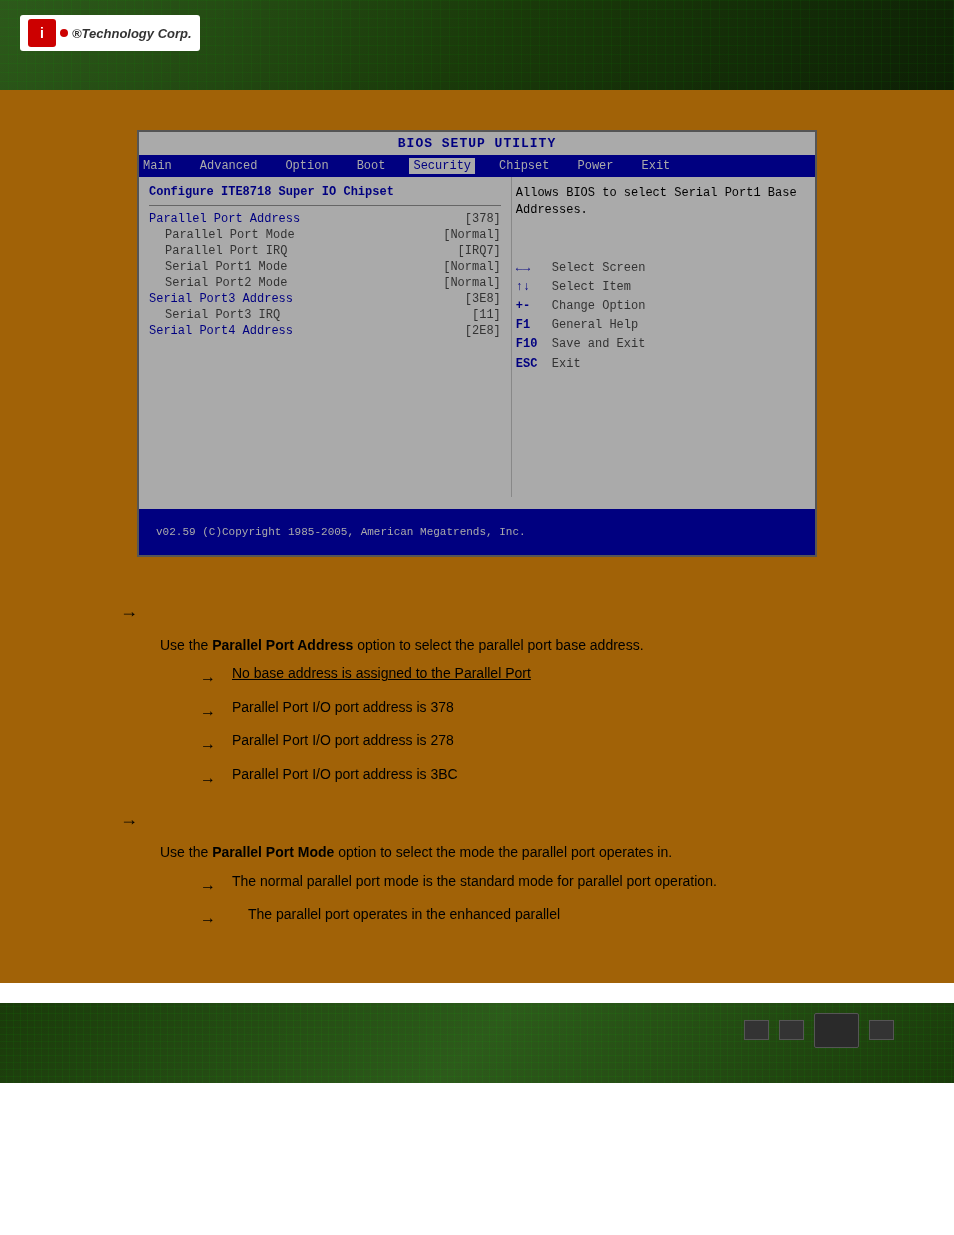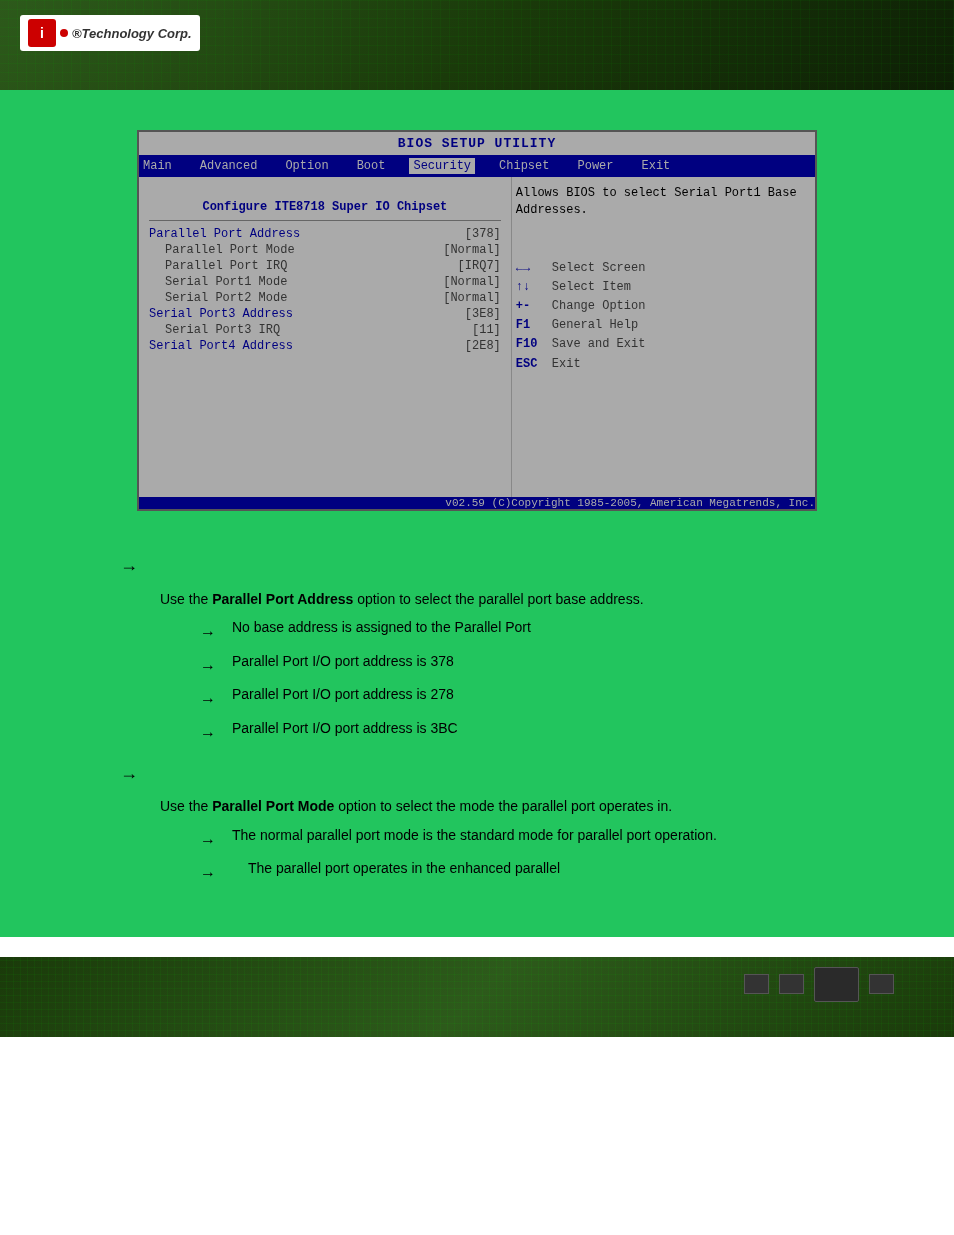--- a/index.html
+++ b/index.html
@@ -78,21 +78,21 @@
       font-family: Arial, sans-serif;
       font-size: 13px;
       font-weight: bold;
       color: #333;
       font-style: italic;
     }
 
     
     .main-content {
       padding: 20px 40px;
-      background: #22c55e;
+      background: #a16207;
     }
 
     
     .bios-container {
       width: 680px;
       margin: 20px auto;
       background: #aaaaaa;
       border: 2px solid #555;
       font-family: 'Courier New', monospace;
       font-size: 13px;
@@ -128,24 +128,23 @@
       color: #000080;
     }
 
     .bios-body {
       display: flex;
       min-height: 320px;
     }
 
     .bios-left {
       width: 55%;
-      padding: 23px 10px;
+      padding: 8px 10px;
       color: #000000;
       background: #aaaaaa;
-      text-align: center;
     }
 
     .bios-right {
       width: 45%;
       padding: 8px 4px;
       color: #000000;
       background: #aaaaaa;
       border-left: 1px solid #888;
     }
 
@@ -206,24 +205,25 @@
       font-weight: bold;
       min-width: 28px;
     }
 
     .bios-key-desc {
       color: #333;
     }
 
     .bios-footer {
       background: #000080;
-      text-align: right;
-      padding: 0;
+      text-align: left;
+      padding: 17px;
       color: #aaaaaa;
       font-size: 11px;
+      margin-top: 12px;
     }
 
     
     .doc-content {
       padding: 10px 80px 20px 80px;
       font-family: Arial, sans-serif;
       font-size: 14px;
       color: #000;
       line-height: 1.6;
     }
@@ -443,21 +443,21 @@
 
       <p class="doc-para">
         <span>Use the</span>
         <strong> Parallel Port Address </strong>
         <span>option to select the parallel port base address.</span>
       </p>
 
       <div class="sub-arrow-list">
         <div class="sub-arrow-item">
           <span class="arrow">→</span>
-          <span style="margin-left:8px;">No base address is assigned to the Parallel Port</span>
+          <span style="margin-left:8px;text-decoration:underline;">No base address is assigned to the Parallel Port</span>
         </div>
         <div class="sub-arrow-item">
           <span class="arrow">→</span>
           <span style="margin-left:8px;">Parallel Port I/O port address is 378</span>
         </div>
         <div class="sub-arrow-item">
           <span class="arrow">→</span>
           <span style="margin-left:8px;">Parallel Port I/O port address is 278</span>
         </div>
         <div class="sub-arrow-item">

